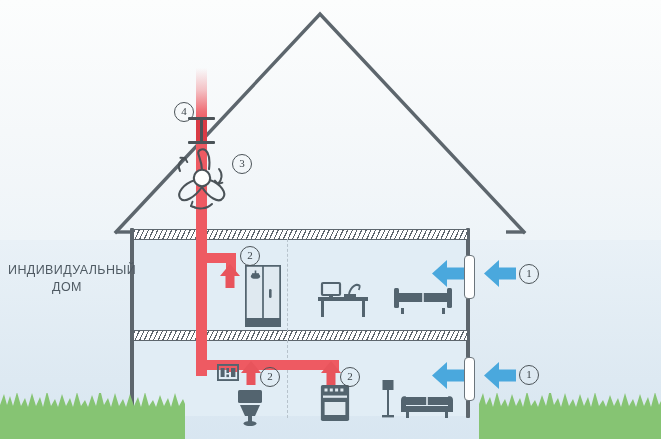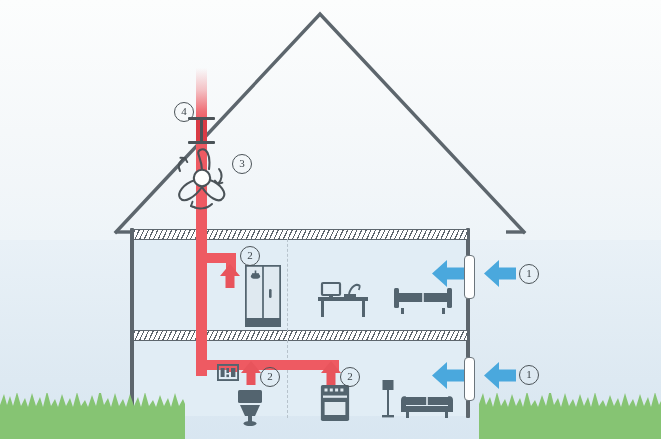--- a/index.html
+++ b/index.html
@@ -311,14 +311,18 @@
   </div>
 
   <div id="marker-4" class="abs marker">4</div>
   <div id="marker-3" class="abs marker">3</div>
   <div id="marker-2a" class="abs marker">2</div>
   <div id="marker-2b" class="abs marker">2</div>
   <div id="marker-2c" class="abs marker">2</div>
   <div id="marker-1a" class="abs marker">1</div>
   <div id="marker-1b" class="abs marker">1</div>
 
+  <div id="caption" class="abs">
+    <span>ИНДИВИДУАЛЬНЫЙ</span>
+    <span class="l2">ДОМ</span>
+  </div>
 
 </div>
 
 </body></html>

